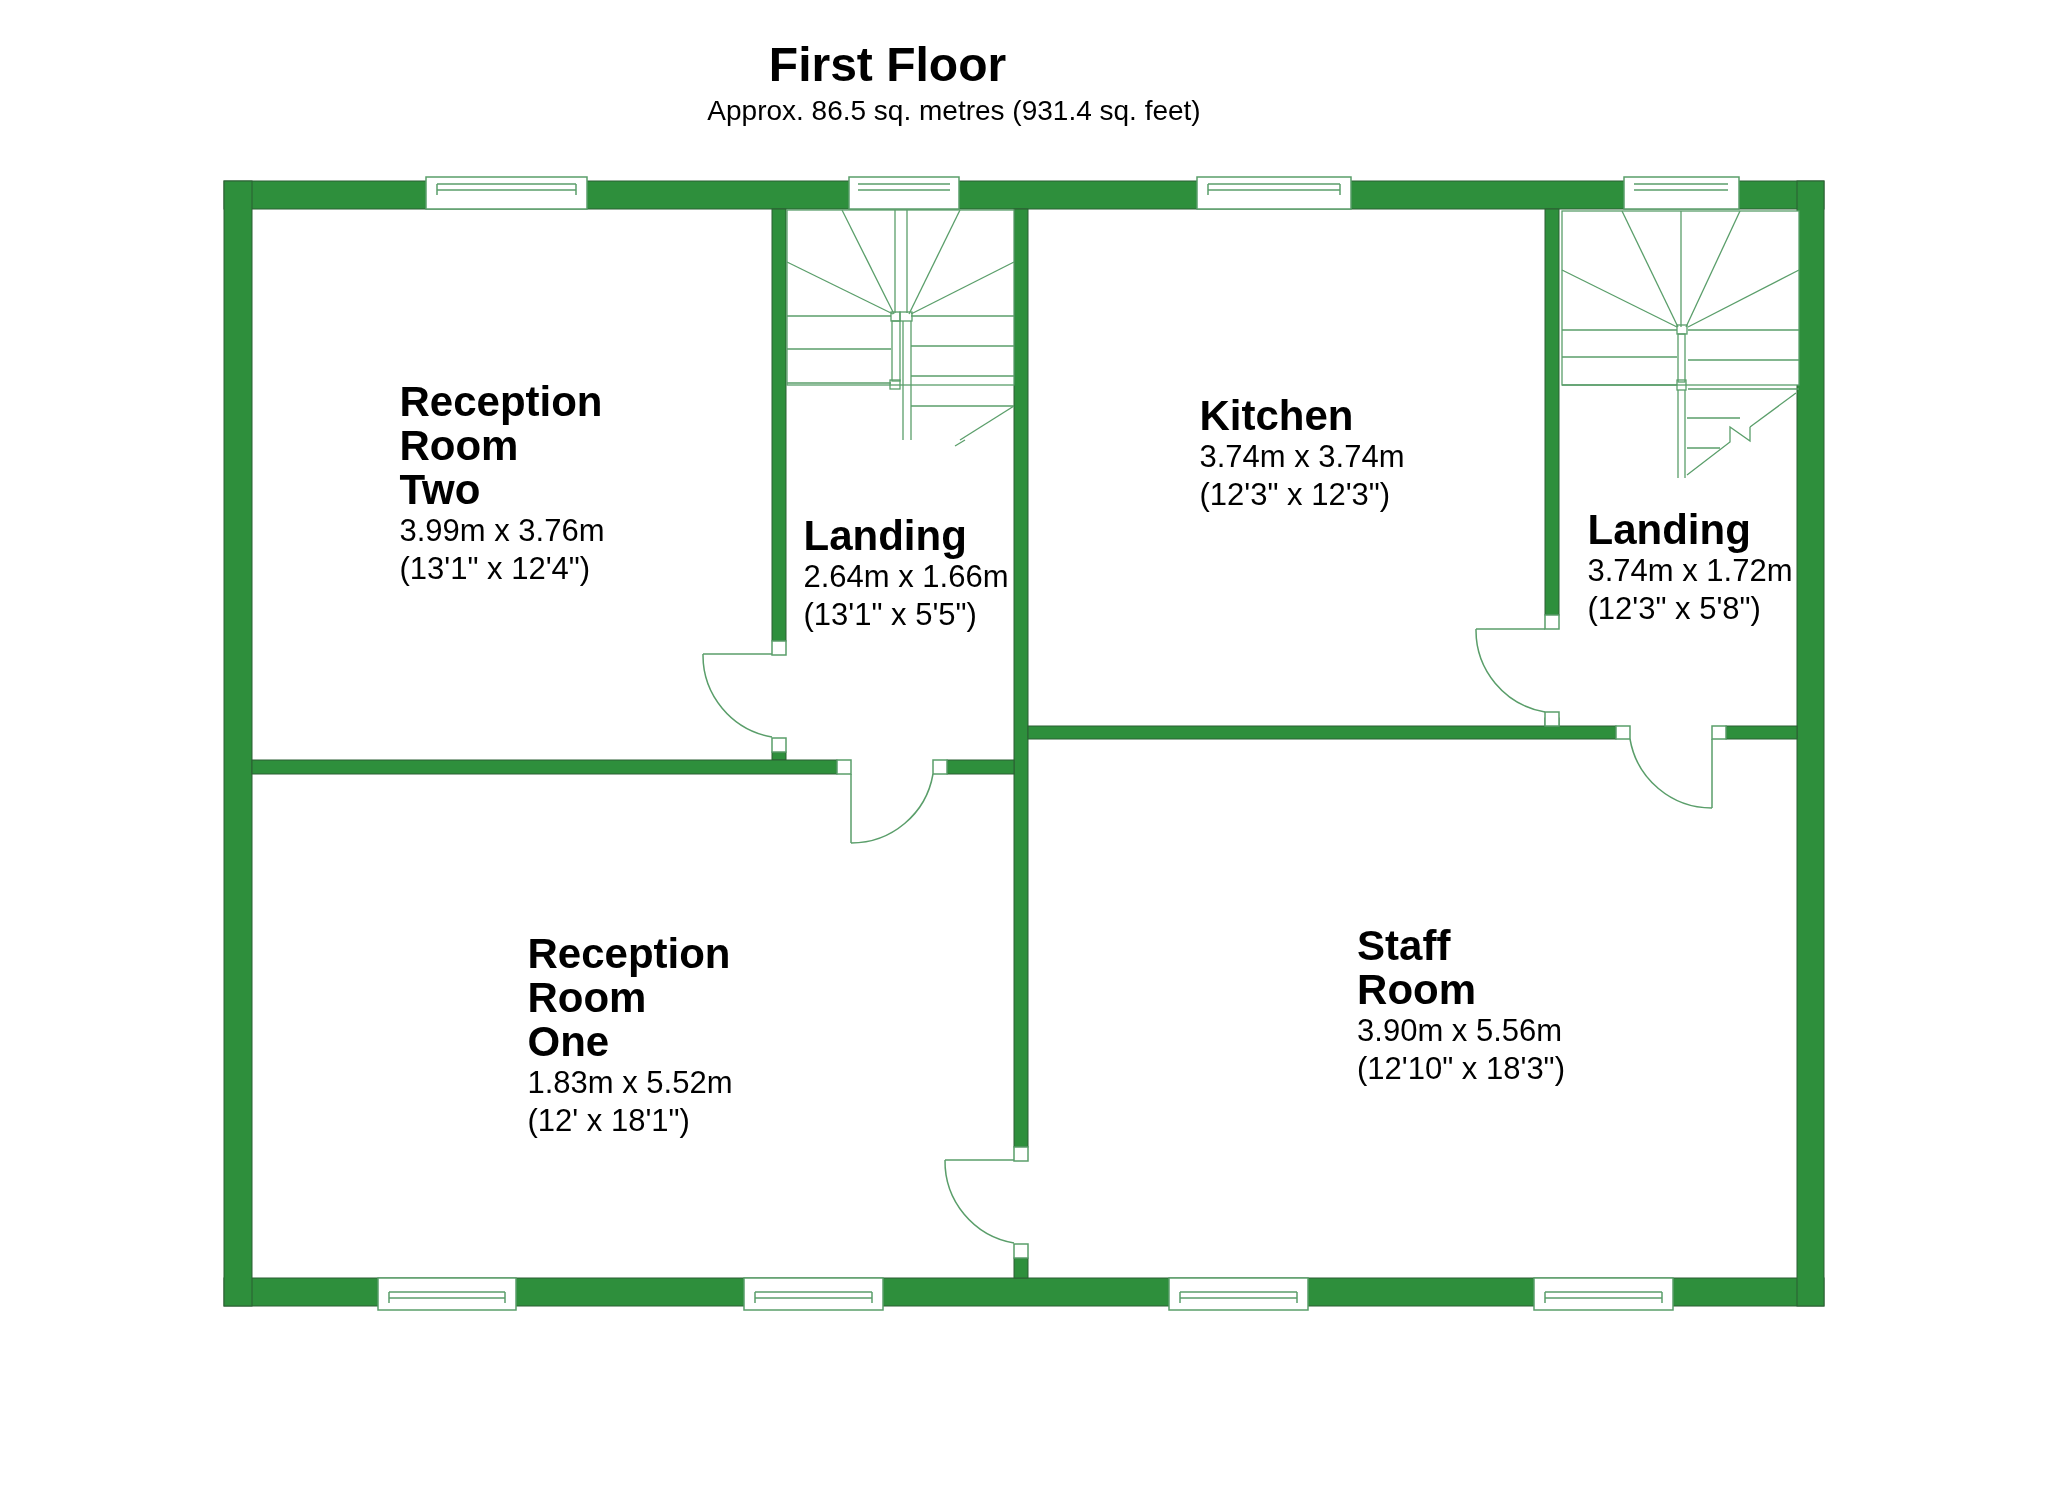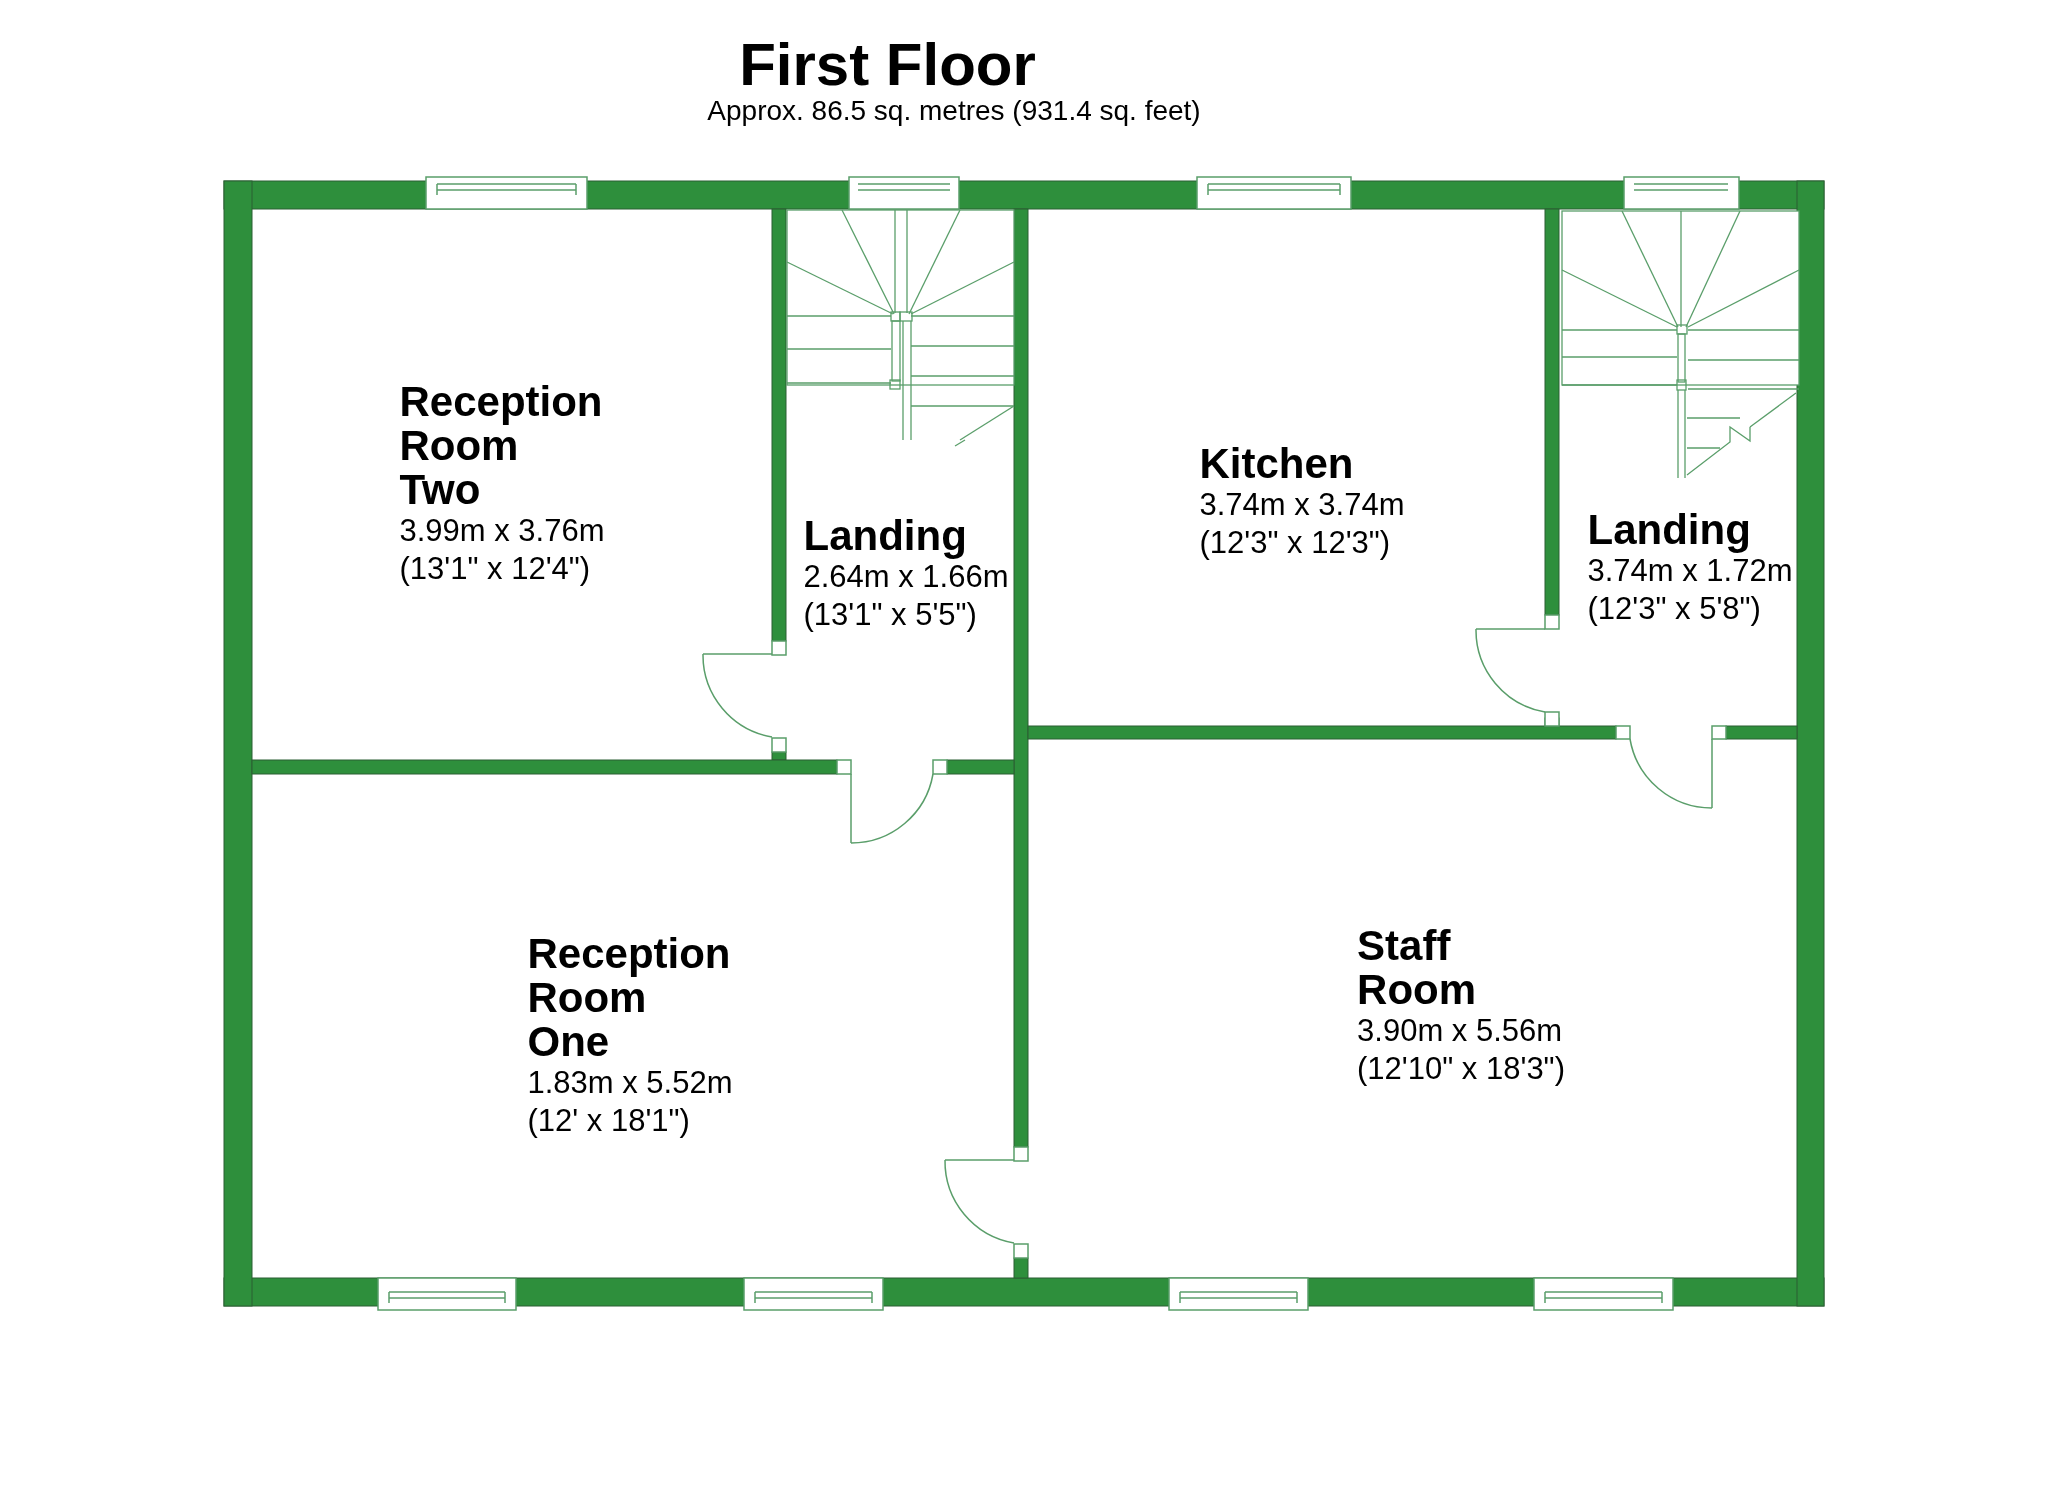--- a/index.html
+++ b/index.html
@@ -1,19 +1,19 @@
 <!DOCTYPE html>
 <html><head>
 <meta charset="utf-8">
 <style>
   html, body { margin: 0; padding: 0; background: #ffffff; }
   body { width: 2048px; height: 1489px; position: relative; overflow: hidden;
          font-family: "Liberation Sans", "DejaVu Sans", sans-serif; color: #000; }
   .title { position: absolute; left: 0; width: 1775px; top: 36px; text-align: center;
-           font-weight: bold; font-size: 60px; line-height: 58px; }
+           font-weight: bold; font-size: 48px; line-height: 58px; }
   .subtitle { position: absolute; left: 0; width: 1908px; top: 94px; text-align: center;
               font-size: 28px; line-height: 34px; }
   svg.plan { position: absolute; left: 0; top: 0; }
   .room-label { position: absolute; text-align: left; transform: translateX(-50%); white-space: nowrap; }
   .room-name { font-weight: bold; font-size: 42px; line-height: 44px; display: block; }
   .room-dim { font-size: 31px; line-height: 38px; display: block; }
 </style>
 </head>
 <body>
 
@@ -197,21 +197,21 @@
   <span class="room-dim">3.99m x 3.76m</span>
   <span class="room-dim">(13'1" x 12'4")</span>
 </div>
 
 <div class="room-label" style="left:906px; top:514px;">
   <span class="room-name">Landing</span>
   <span class="room-dim">2.64m x 1.66m</span>
   <span class="room-dim">(13'1" x 5'5")</span>
 </div>
 
-<div class="room-label" style="left:1302px; top:394px;margin-top:48px;">
+<div class="room-label" style="left:1302px; top:394px;">
   <span class="room-name">Kitchen</span>
   <span class="room-dim">3.74m x 3.74m</span>
   <span class="room-dim">(12'3" x 12'3")</span>
 </div>
 
 <div class="room-label" style="left:1690px; top:508px;">
   <span class="room-name">Landing</span>
   <span class="room-dim">3.74m x 1.72m</span>
   <span class="room-dim">(12'3" x 5'8")</span>
 </div>

